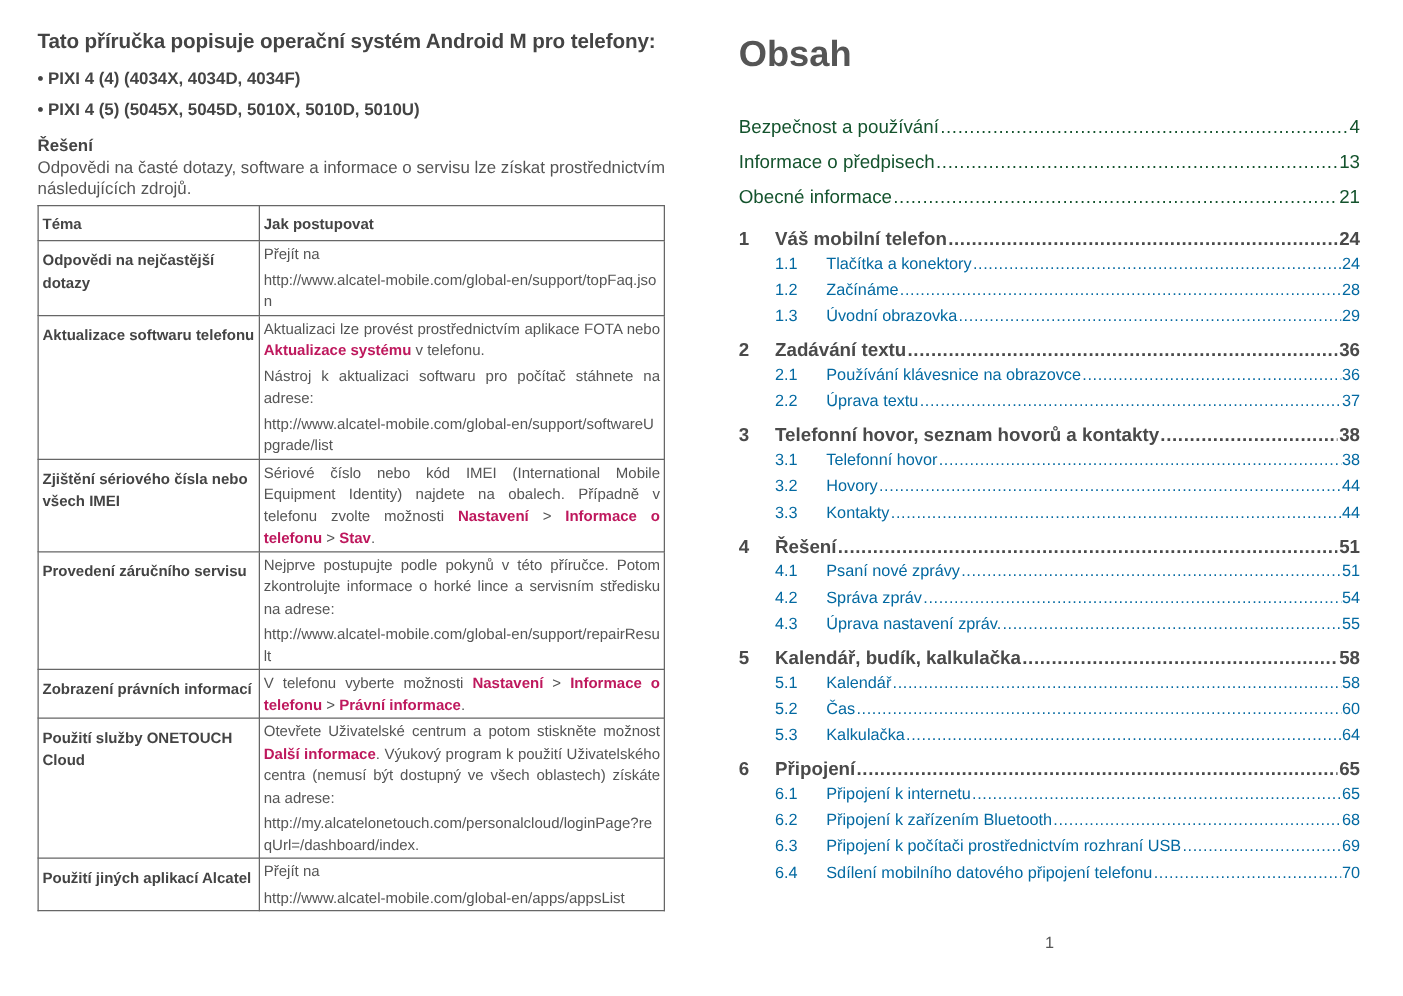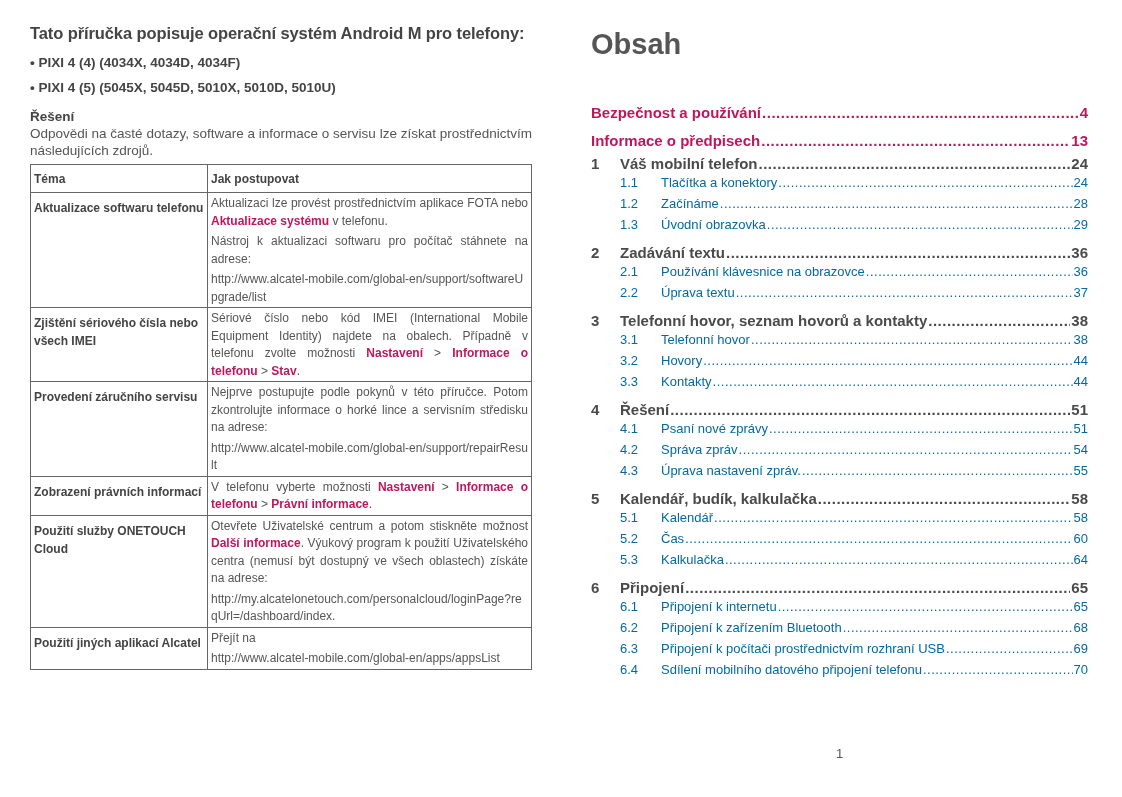--- a/index.html
+++ b/index.html
@@ -22,21 +22,21 @@
   .how p:last-child { margin-bottom:0; }
   .how b { color:#be185d; }
 
   .toc-title { font-weight:bold; font-size:29px; color:#555; margin:0 0 32px 0; }
   .toc-row { display:flex; align-items:baseline; white-space:nowrap; }
   .toc-row .num { display:inline-block; }
   .toc-row .label { }
   .toc-row .leader { flex:1; overflow:hidden; margin:0 1px; }
   .toc-row .leader::before { content:"........................................................................................................................................................................................................"; letter-spacing:0.5px; }
   .toc-row .page { }
-  .toc-top { font-weight:bold; font-size:15px; color:#be185d; height:28px;align-items:flex-end; }
+  .toc-top { font-weight:normal; font-size:15px; color:#14532d; height:28px; }
   .toc-ch { font-weight:bold; font-size:15px; color:#4a4a4a; height:20px; margin-top:6px; }
   .toc-ch .num { width:29px; }
   .toc-sub { font-size:13px; color:#0369a1; height:21px; padding-left:29px; }
   .toc-sub .num { width:41px; }
   .page-number { position:absolute; left:836px; top:746px; font-size:13px; color:#555; }
 </style>
 </head>
 <body>
 
 <div class="page-left">
@@ -46,20 +46,27 @@
   <div class="solution-heading">Řešení</div>
   <div class="solution-text">Odpovědi na časté dotazy, software a informace o servisu lze získat prostřednictvím následujících zdrojů.</div>
 
   <table class="help">
     <tbody>
         <tr>
       <th>Téma</th>
       <th>Jak postupovat</th>
     </tr>
     <tr>
+      <td class="topic">Odpovědi na nejčastější dotazy</td>
+      <td class="how">
+        <p>Přejít na</p>
+        <p style="word-break:break-all;">http://www.alcatel-mobile.com/global-en/support/topFaq.json</p>
+      </td>
+    </tr>
+    <tr>
       <td class="topic">Aktualizace softwaru telefonu</td>
       <td class="how">
         <p><span>Aktualizaci lze provést prostřednictvím aplikace FOTA nebo </span><b>Aktualizace systému</b><span> v telefonu.</span></p>
         <p>Nástroj k aktualizaci softwaru pro počítač stáhnete na adrese:</p>
         <p style="word-break:break-all;">http://www.alcatel-mobile.com/global-en/support/softwareUpgrade/list</p>
       </td>
     </tr>
     <tr>
       <td class="topic">Zjištění sériového čísla nebo všech IMEI</td>
       <td class="how">
@@ -103,20 +110,25 @@
       <div class="toc-row toc-top">
         <span class="label">Bezpečnost a používání</span>
         <span class="leader"></span>
         <span class="page">4</span>
       </div>
       <div class="toc-row toc-top">
         <span class="label">Informace o předpisech</span>
         <span class="leader"></span>
         <span class="page">13</span>
       </div>
+      <div class="toc-row toc-top">
+        <span class="label">Obecné informace</span>
+        <span class="leader"></span>
+        <span class="page">21</span>
+      </div>
       <div class="toc-row toc-ch">
         <span class="num">1</span>
         <span class="label">Váš mobilní telefon</span>
         <span class="leader"></span>
         <span class="page">24</span>
       </div>
       <div class="toc-row toc-sub">
         <span class="num">1.1</span>
         <span class="label">Tlačítka a konektory</span>
         <span class="leader"></span>

